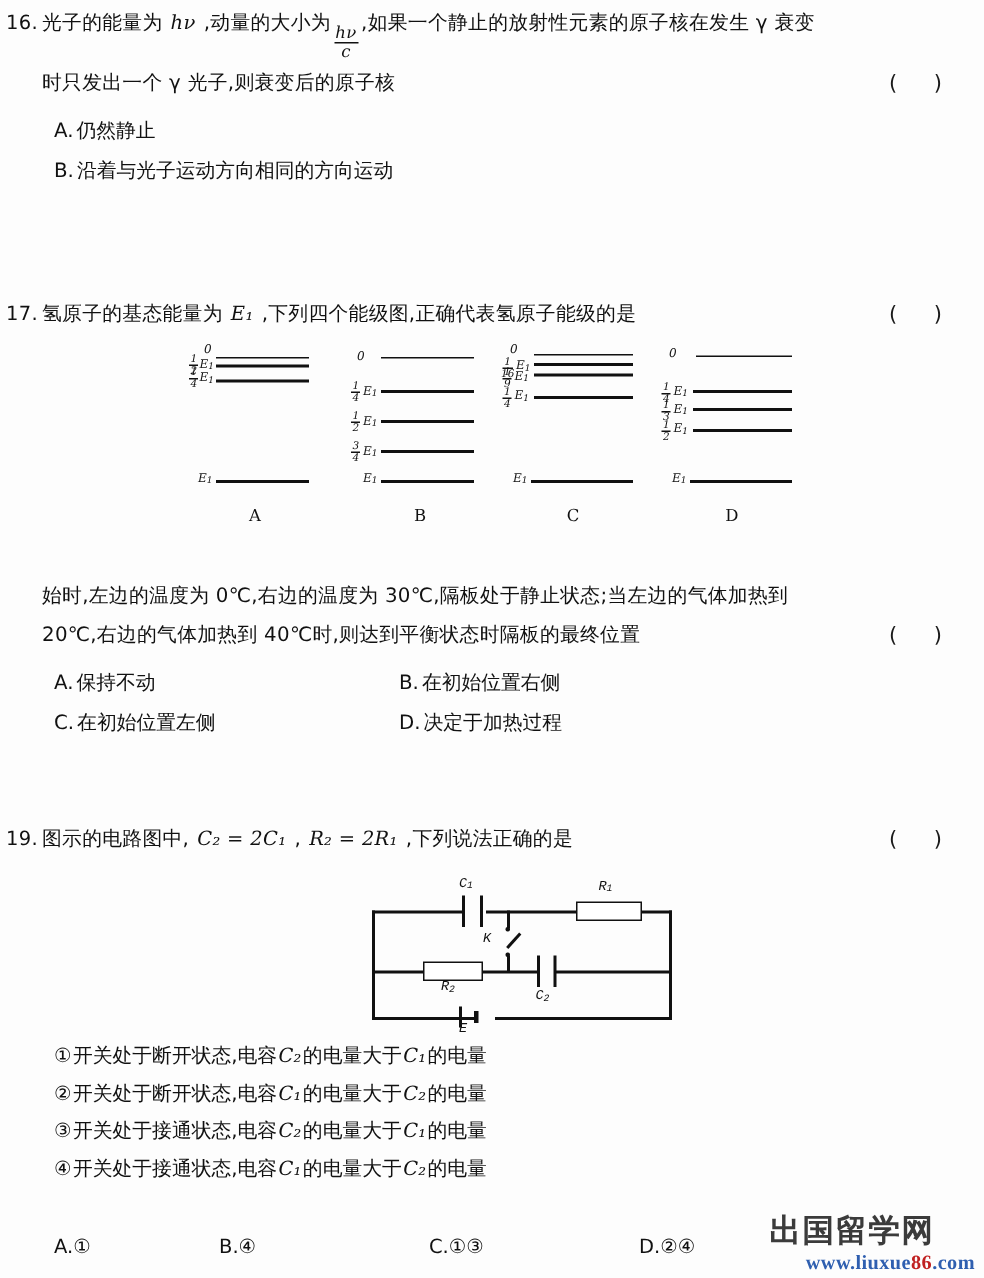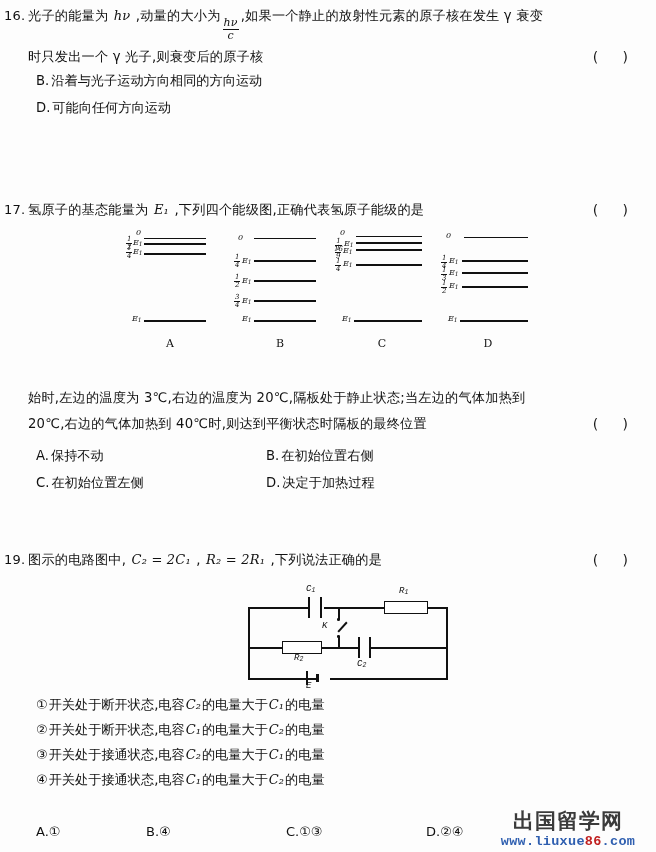--- a/index.html
+++ b/index.html
@@ -238,25 +238,26 @@
   }
   .wm-cn {
     font-family: Liberation Mono, monospace;
     font-weight: bold;
     font-size: 21px;
     letter-spacing: 1px;
     color: #3b3b3b;
     line-height: 22px;
   }
   .wm-url {
-    font-family: Liberation Mono, monospace;
+    font-family: Liberation Serif, serif;
     font-weight: bold;
     font-size: 13.5px;
     line-height: 16px;
     letter-spacing: 0.3px;
+    text-align: right;
   }
   .wm-blue { color: #2f5fb0; }
   .wm-red { color: #c02020; }
 </style>
 </head>
 <body>
 
 <div class="page">
 
   <div class="q" style="top:6px">
@@ -272,25 +273,25 @@
       </div>
     </div>
     <div class="q-line" style="margin-top:6px">
       <div class="q-num"></div>
       <div class="q-body">
         <span class="q-text">时只发出一个 γ 光子,则衰变后的原子核</span>
         <span class="paren" style="top:0">( )</span>
       </div>
     </div>
 
+    <div class="opt-row" style="margin-top:8px">
+      <span class="opt"><span class="opt-lab">A.</span><span>仍然静止</span></span>
+    </div>
     <div class="opt-row">
       <span class="opt"><span class="opt-lab">B.</span><span>沿着与光子运动方向相同的方向运动</span></span>
-    </div>
-    <div class="opt-row">
-      <span class="opt"><span class="opt-lab">D.</span><span>可能向任何方向运动</span></span>
     </div>
   </div>
 
   <div class="q" style="top:200px">
     <div class="q-line">
       <div class="q-num">17.</div>
       <div class="q-body">
         <span class="q-text">氢原子的基态能量为</span>
         <span class="mi">E₁</span>
         <span class="q-text">,下列四个能级图,正确代表氢原子能级的是</span>
@@ -396,21 +397,21 @@
       <div class="lv-line" style="left:24px; top:58px; width:66px"></div>
       <div class="lv-lab" style="left:10px; top:86px">E<span class="s">1</span></div>
       <div class="lv-line" style="left:22px; top:92px; width:68px"></div>
       <div class="lv-name">D</div>
     </div>
   </div>
 
   <div class="q" style="top:382px">
     <div class="q-line" style="margin-top:6px">
       <div class="q-num"></div>
-      <div class="q-body">始时,左边的温度为 3℃,右边的温度为 20℃,隔板处于静止状态;当左边的气体加热到</div>
+      <div class="q-body">始时,左边的温度为 0℃,右边的温度为 30℃,隔板处于静止状态;当左边的气体加热到</div>
     </div>
     <div class="q-line" style="margin-top:6px">
       <div class="q-num"></div>
       <div class="q-body">
         <span>20℃,右边的气体加热到 40℃时,则达到平衡状态时隔板的最终位置</span>
         <span class="paren" style="top:0">( )</span>
       </div>
     </div>
 
     <div class="opt-row" style="margin-top:8px">

